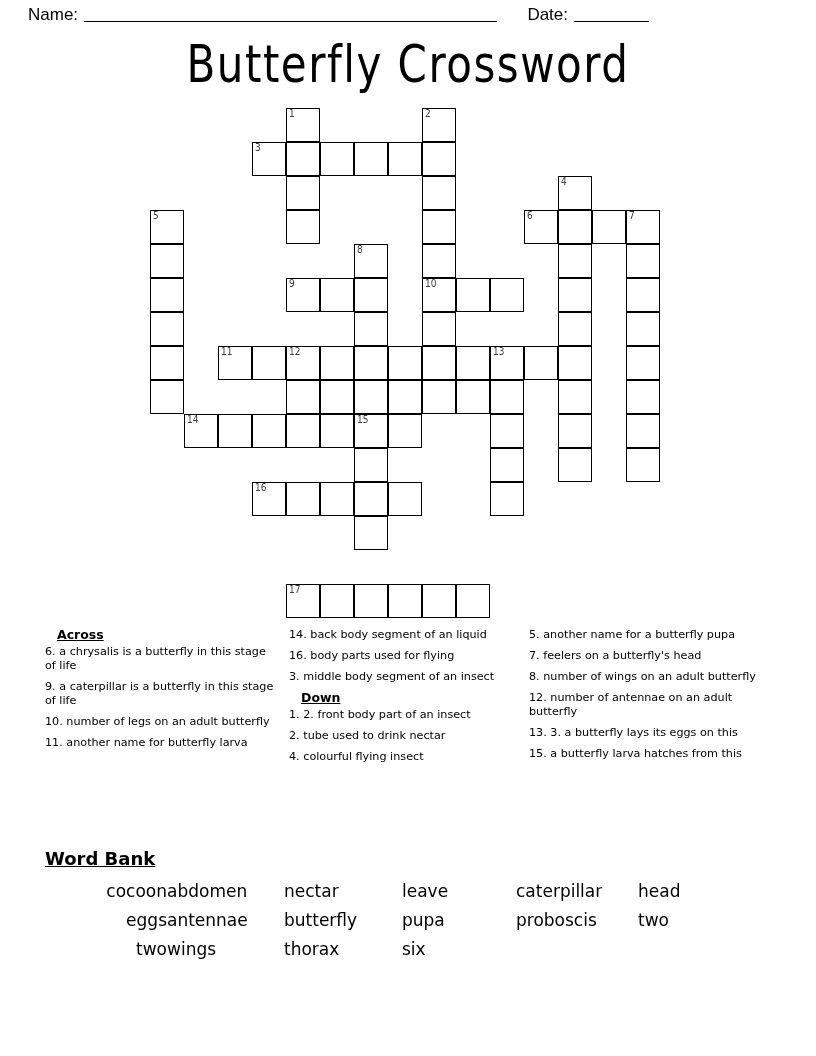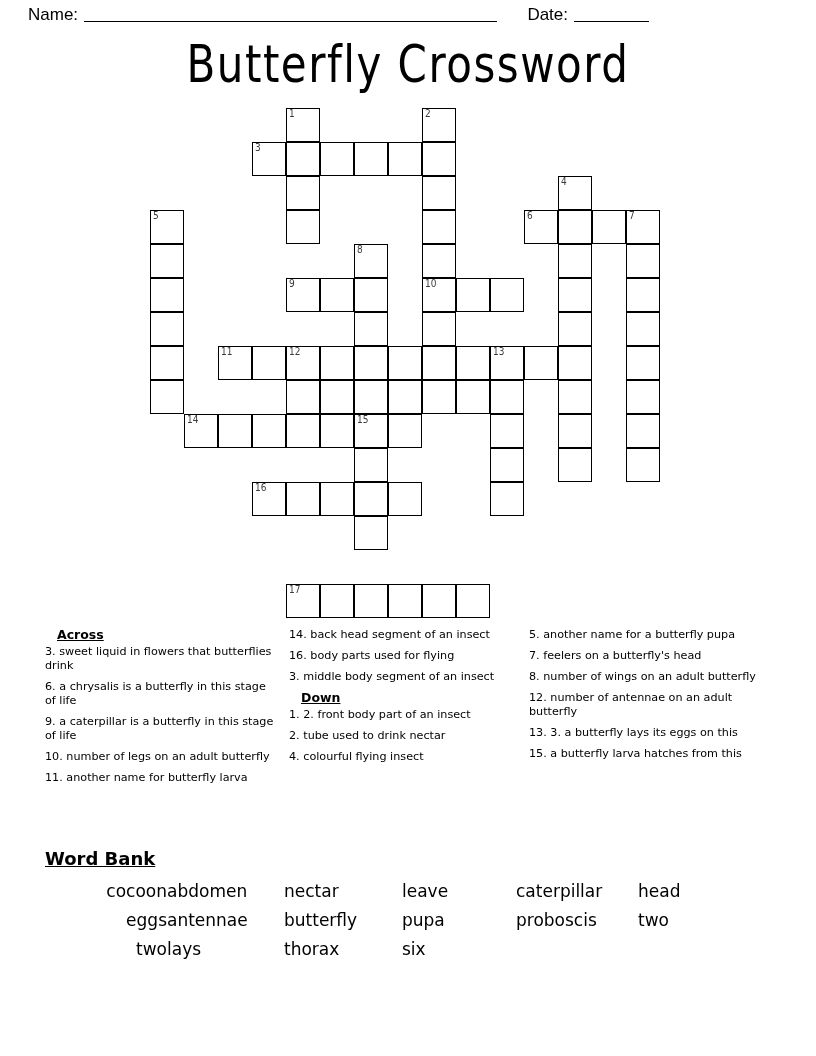--- a/index.html
+++ b/index.html
@@ -252,31 +252,30 @@
     <div class="cell" style="left: 354px; top: 584px;"></div>
     <div class="cell" style="left: 388px; top: 584px;"></div>
     <div class="cell" style="left: 422px; top: 584px;"></div>
     <div class="cell" style="left: 456px; top: 584px;"></div>
   </div>
 
 <div class="clues">
   <div class="clue-col col-1">
     <span class="section-head">Across</span>
     <div id="col1-list">
-        <span class="clue"><b>3.</b><span> sweet liquid in flowers that butterflies drink</span></span>
         <span class="clue"><b>6.</b><span> a chrysalis is a butterfly in this stage of life</span></span>
         <span class="clue"><b>9.</b><span> a caterpillar is a butterfly in this stage of life</span></span>
         <span class="clue"><b>10.</b><span> number of legs on an adult butterfly</span></span>
         <span class="clue"><b>11.</b><span> another name for butterfly larva</span></span>
       </div>
   </div>
 
   <div class="clue-col col-2">
     <div id="col2-across">
-        <span class="clue"><b>14.</b><span> back head segment of an insect</span></span>
+        <span class="clue"><b>14.</b><span> back body segment of an liquid</span></span>
         <span class="clue"><b>16.</b><span> body parts used for flying</span></span>
         <span class="clue"><b>3.</b><span> middle body segment of an insect</span></span>
       </div>
     <span class="section-head">Down</span>
     <div id="col2-down">
         <span class="clue"><b>1.</b><span> 2. front body part of an insect</span></span>
         <span class="clue"><b>2.</b><span> tube used to drink nectar</span></span>
         <span class="clue"><b>4.</b><span> colourful flying insect</span></span>
       </div>
   </div>
@@ -297,21 +296,21 @@
   <span class="wb-title">Word Bank</span>
   <div class="wb-cols" id="wb-cols">
       <div class="wb-col wb-c0">
         <span class="wb-word">cocoon</span>
         <span class="wb-word">eggs</span>
         <span class="wb-word">two</span>
       </div>
       <div class="wb-col wb-c1">
         <span class="wb-word">abdomen</span>
         <span class="wb-word">antennae</span>
-        <span class="wb-word">lays</span>
+        <span class="wb-word">wings</span>
       </div>
       <div class="wb-col wb-c2">
         <span class="wb-word">nectar</span>
         <span class="wb-word">butterfly</span>
         <span class="wb-word">thorax</span>
       </div>
       <div class="wb-col wb-c3">
         <span class="wb-word">leave</span>
         <span class="wb-word">pupa</span>
         <span class="wb-word">six</span>

